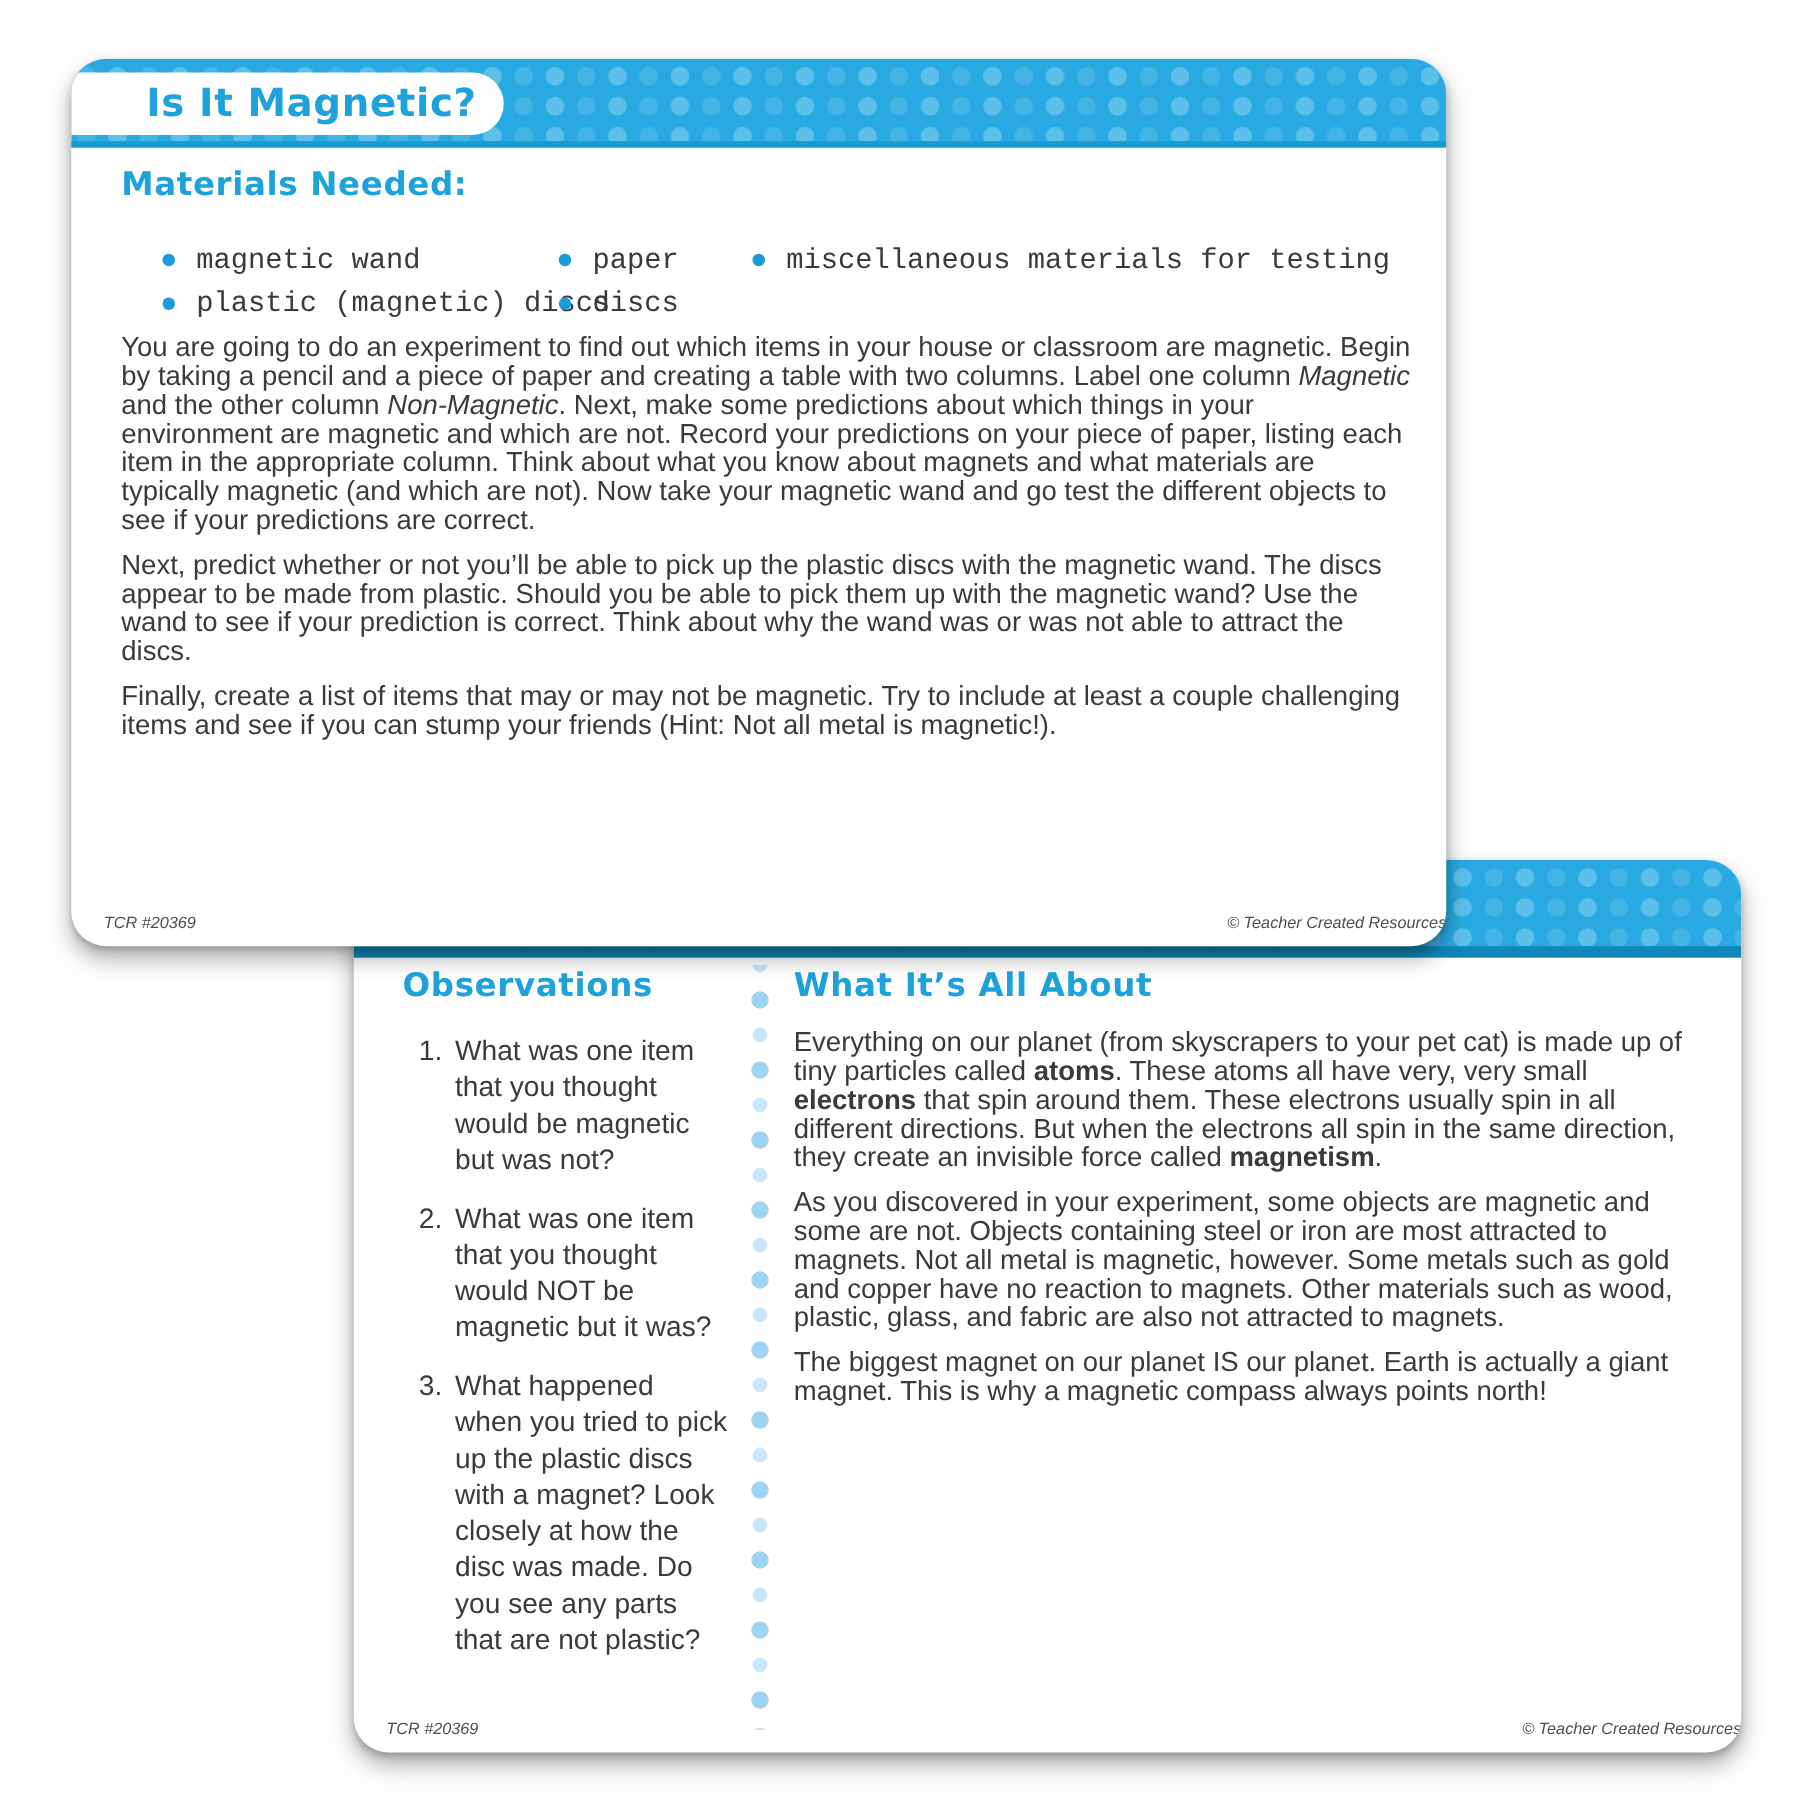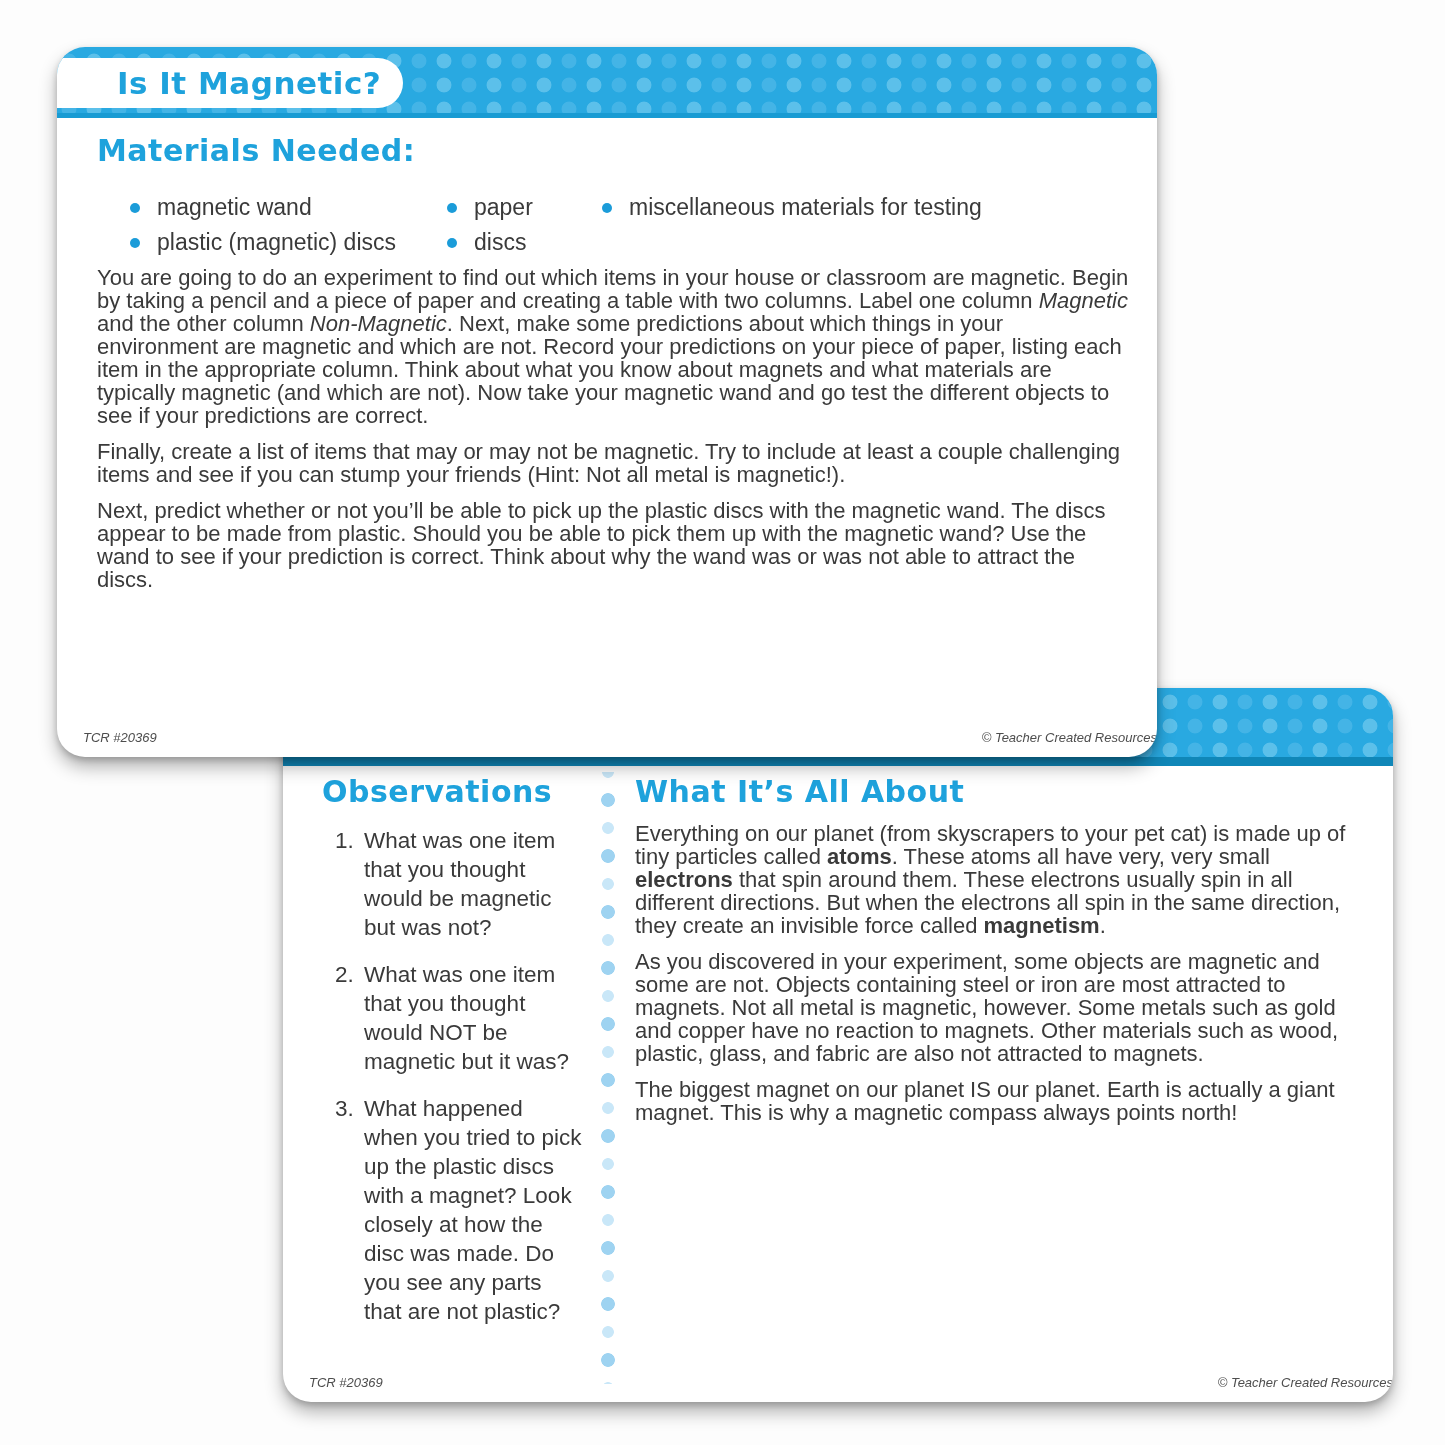--- a/index.html
+++ b/index.html
@@ -40,29 +40,29 @@
     display:flex;align-items:center;padding-left:60px;box-sizing:border-box;
     z-index:3;
   }
   .display-font{
     font-family:"DejaVu Sans", sans-serif;
     font-weight:bold;
     color:#1ea2dc;
     letter-spacing:0.5px;
   }
   .card-title{font-size:31px;white-space:nowrap;}
-  .section-heading{position:absolute;font-size:30px;white-space:nowrap;}
+  .section-heading{position:absolute;font-size:26px;white-space:nowrap;}
 
   .body-text{font-size:22px;line-height:23px;color:#3a3a3a;}
   .b{font-weight:bold;text-align:right;}
   .i{font-style:italic;}
 
   
   .materials{position:absolute;top:143px;left:0;width:100%;}
-  .mat-col{position:absolute;top:0;}
+  .mat-col{position:absolute;top:0;font-family:Liberation Mono, monospace;}
   .mat-col-1{left:73px;}
   .mat-col-2{left:390px;}
   .mat-col-3{left:545px;}
   .mat-item{display:flex;align-items:center;height:35px;font-size:23px;}
   .bullet{width:10px;height:10px;border-radius:50%;background:#1b9cd9;margin-right:17px;flex:0 0 auto;}
 
   .front-paragraphs{position:absolute;left:40px;top:219px;width:1032px;}
   .front-paragraphs p, .about-paragraphs p{margin:0 0 13px 0;}
 
   .footer{
@@ -161,21 +161,21 @@
     <div class="mat-col mat-col-3">
       <div class="mat-item">
         <span class="bullet"></span>
         <span>miscellaneous materials for testing</span>
       </div>
     </div>
   </div>
 
   <div class="front-paragraphs body-text">
     <p><span>You are going to do an experiment to find out which items in your house or classroom are magnetic.  Begin by taking a pencil and a piece of paper and creating a table with two columns.  Label one column </span><span class="i">Magnetic</span><span> and the other column </span><span class="i">Non-Magnetic</span><span>.  Next, make some predictions about which things in your environment are magnetic and which are not.  Record your predictions on your piece of paper, listing each item in the appropriate column.  Think about what you know about magnets and what materials are typically magnetic (and which are not).  Now take your magnetic wand and go test the different objects to see if your predictions are correct.</span></p>
+    <p><span>Next, predict whether or not you’ll be able to pick up the plastic discs with the magnetic wand.  The discs appear to be made from plastic.  Should you be able to pick them up with the magnetic wand?  Use the wand to see if your prediction is correct.  Think about why the wand was or was not able to attract the discs.</span></p>
     <p><span>Finally, create a list of items that may or may not be magnetic.  Try to include at least a couple challenging items and see if you can stump your friends (Hint: Not all metal is magnetic!).</span></p>
-    <p><span>Next, predict whether or not you’ll be able to pick up the plastic discs with the magnetic wand.  The discs appear to be made from plastic.  Should you be able to pick them up with the magnetic wand?  Use the wand to see if your prediction is correct.  Think about why the wand was or was not able to attract the discs.</span></p>
   </div>
 
   <div class="footer">
     <span class="left">TCR #20369</span>
     <span class="right">© Teacher Created Resources</span>
   </div>
 </div>
 
 </body></html>

